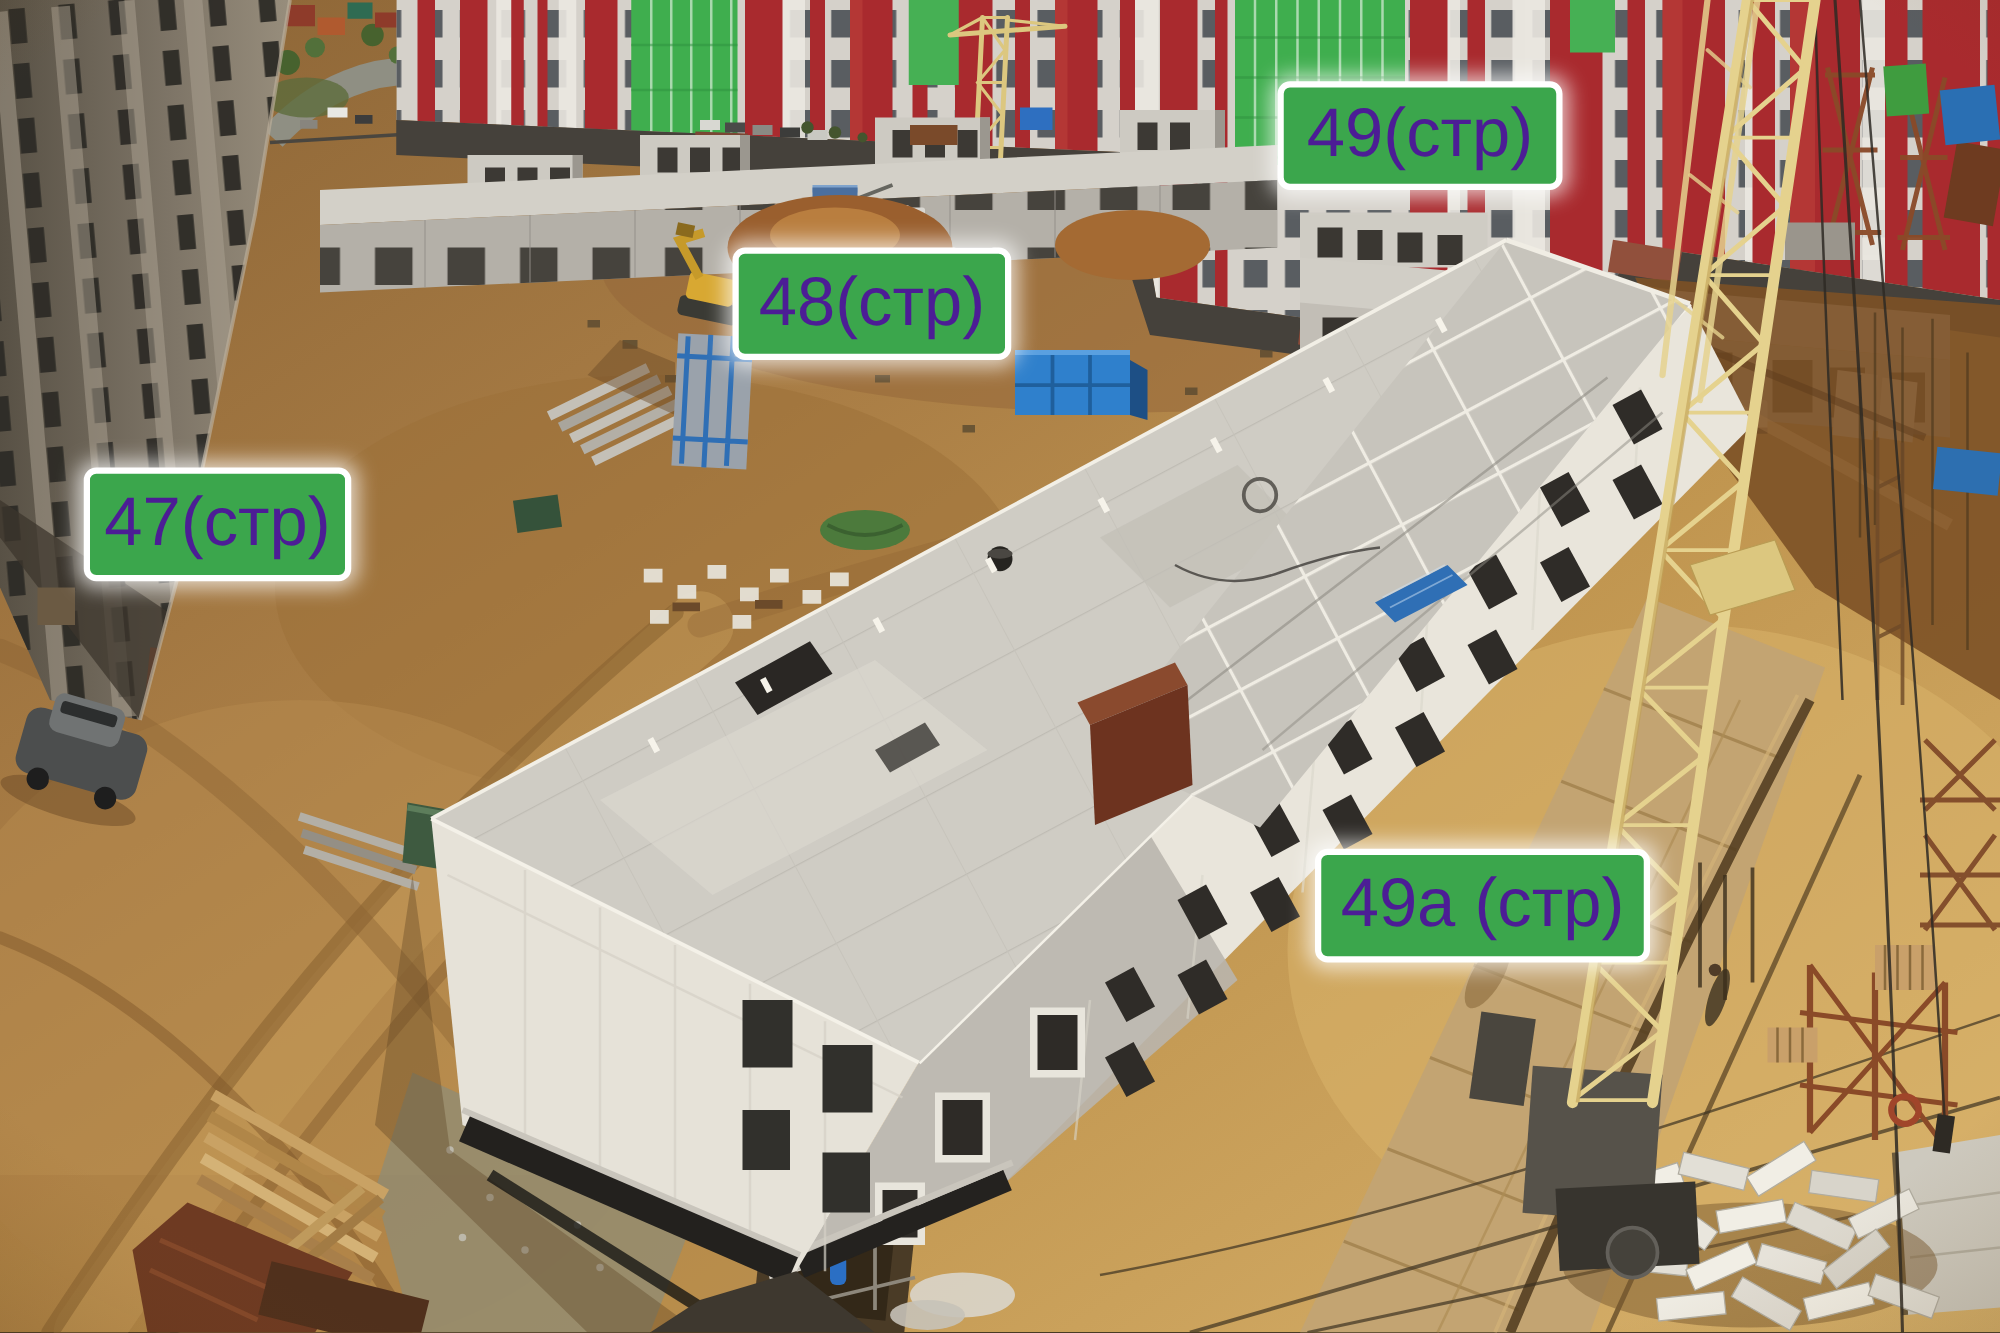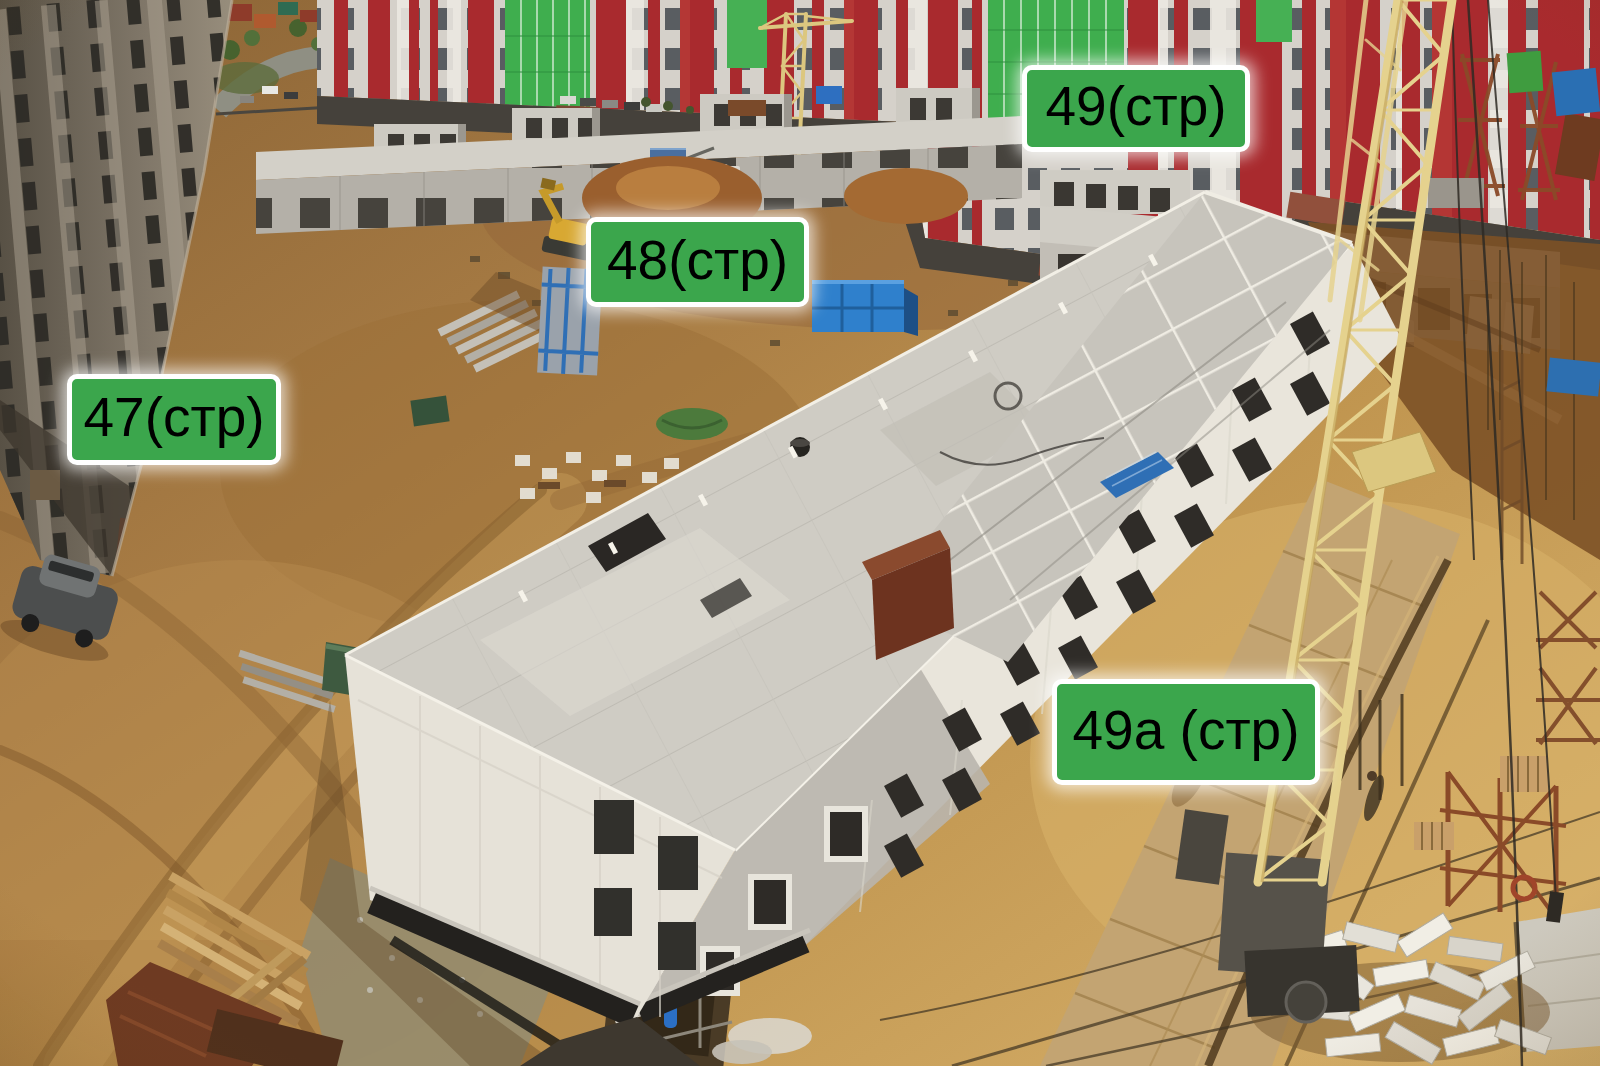--- a/index.html
+++ b/index.html
@@ -5,31 +5,31 @@
   html,body{margin:0;padding:0;background:#1c1810;}
   .stage{position:relative;width:1600px;height:1066px;overflow:hidden;
          font-family:"Liberation Sans", sans-serif;}
   .stage svg{position:absolute;inset:0;display:block;}
   .site-label{
     position:absolute;
     box-sizing:border-box;
     background:#3BA64C;
     border:5px solid #FFFFFF;
     border-radius:10px;
-    color:#000000;
+    color:#4c1d95;
     display:flex;align-items:center;justify-content:center;
     font-size:55px;line-height:1;letter-spacing:0px;
     box-shadow:0 0 16px 5px rgba(255,255,255,0.7);
     padding-bottom:4px;
     white-space:nowrap;
   }
   .label-47{left:56px;top:374px;width:214px;height:91px;margin-left:11px;}
-  .label-48{left:586px;top:198px;width:223px;height:90px;margin-top:19px;}
+  .label-48{left:586px;top:198px;width:223px;height:90px;}
   .label-49{left:1022px;top:65px;width:228px;height:87px;}
-  .label-49a{left:1052px;top:679px;width:268px;height:106px;}
+  .label-49a{left:1052px;top:679px;width:268px;height:91px;}
 </style>
 </head>
 <body>
 
 <div class="stage">
 <svg viewBox="0 0 1600 1066" width="1600" height="1066" xmlns="http://www.w3.org/2000/svg">
   <defs>
     <linearGradient id="gDirt" x1="0" y1="0" x2="1" y2="1">
       <stop offset="0" stop-color="#8a6335"></stop>
           <stop offset="0.35" stop-color="#a97d45"></stop>

